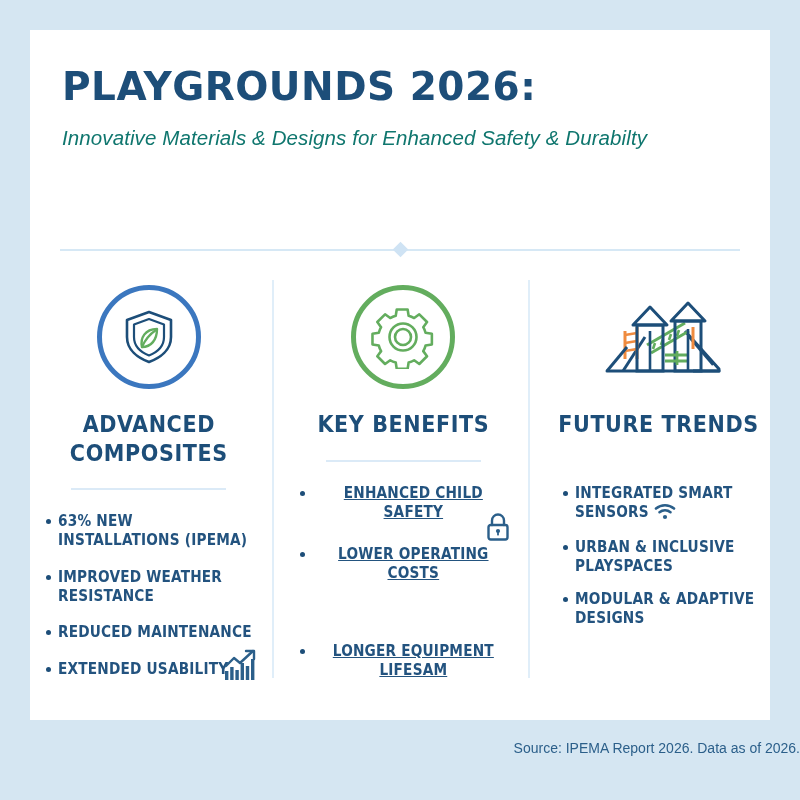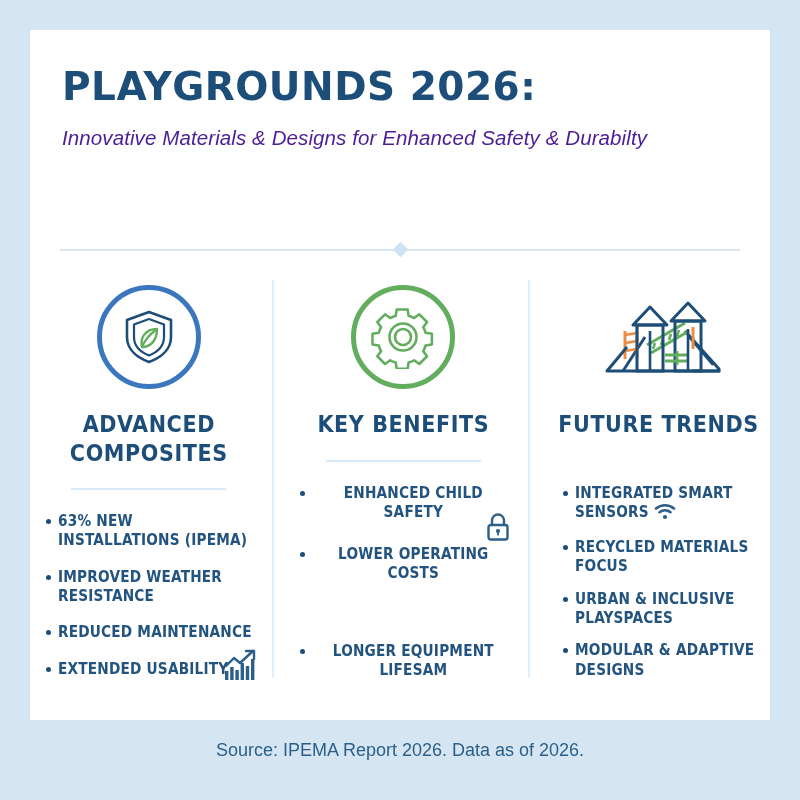--- a/index.html
+++ b/index.html
@@ -44,21 +44,21 @@
     letter-spacing: 0.5px;
     color: #1d4e79;
     line-height: 1.17;
     white-space: nowrap;
   }
   .subtitle {
     margin-top: 16px;
     font-family: "Liberation Sans", sans-serif;
     font-style: italic;
     font-size: 20.5px;
-    color: #4c1d95;
+    color: #0f766e;
     letter-spacing: 0.1px;
     white-space: nowrap;
   }
 
   
   .top-divider {
     position: absolute;
     left: 30px;
     top: 212px;
     width: 680px;
@@ -181,21 +181,21 @@
     background: #1d4e79;
     margin-top: 7px;
     margin-right: 7px;
   }
   .bullet .dot.nodot { background: transparent; }
   .bullet .btxt { flex: 1 1 auto; }
 
   
   .col-1 .bullets { padding-left: 6px; }
   .col-2 .bullets { padding-left: 8px; text-align: center; }
-  .col-2 .bullet { justify-content: flex-end; margin-bottom: 23px; }
+  .col-2 .bullet { justify-content: flex-end; margin-bottom: 23px; text-decoration: underline; }
   .col-2 .bullet .btxt { flex: 0 1 auto; }
   .col-3 .bullets { padding-left: 6px; }
   .col-3 .bullet { margin-bottom: 13px; }
 
   
   .accent-chart {
     position: absolute;
     right: 0px;
     bottom: -6px;
   }
@@ -209,23 +209,23 @@
     vertical-align: -3px;
     margin-left: 5px;
   }
 
   
   .footer {
     position: absolute;
     left: 0;
     top: 740px;
     width: 800px;
-    text-align: center;
+    text-align: right;
     font-family: "Liberation Sans", sans-serif;
-    font-size: 18px;
+    font-size: 14px;
     color: #2b5f8a;
   }
 </style>
 </head>
 <body>
 
 <div class="poster">
   <div class="card">
 
     <div class="header">
@@ -378,24 +378,20 @@
           <div class="bullet">
             <span class="dot"></span>
             <span class="btxt"><span>INTEGRATED SMART SENSORS</span><span class="wifi-inline"><svg width="22" height="17" viewBox="0 0 22 17" aria-hidden="true">
                     <path d="M2 5.5 A14 14 0 0 1 20 5.5" fill="none" stroke="#2b5f8a" stroke-width="2.6" stroke-linecap="round"></path>
                     <path d="M5.5 9.2 A9 9 0 0 1 16.5 9.2" fill="none" stroke="#2b5f8a" stroke-width="2.6" stroke-linecap="round"></path>
                     <circle cx="11" cy="14" r="2.1" fill="#2b5f8a"></circle>
                   </svg></span></span>
           </div>
           <div class="bullet">
             <span class="dot"></span>
-            <span class="btxt">RECYCLED MATERIALS FOCUS</span>
-          </div>
-          <div class="bullet">
-            <span class="dot"></span>
             <span class="btxt">URBAN &amp; INCLUSIVE PLAYSPACES</span>
           </div>
           <div class="bullet">
             <span class="dot"></span>
             <span class="btxt">MODULAR &amp; ADAPTIVE DESIGNS</span>
           </div>
         </div>
       </div>
 
     </div>

